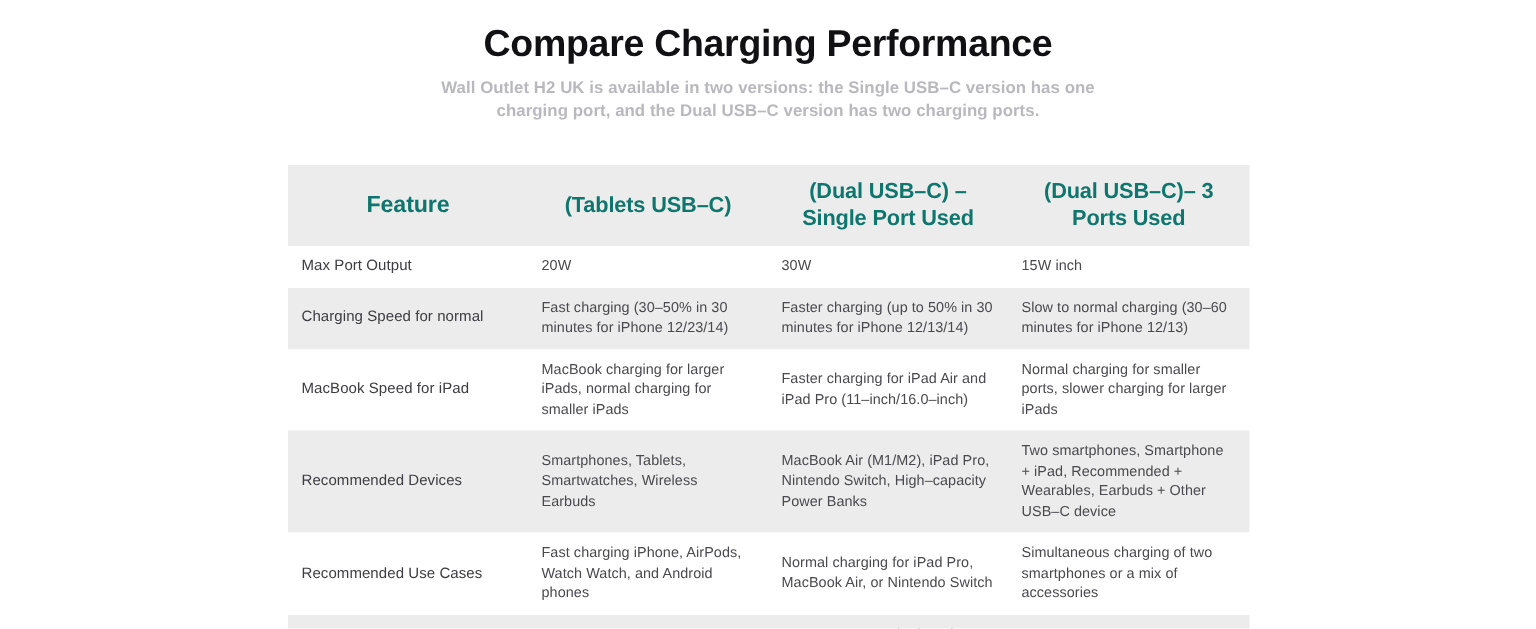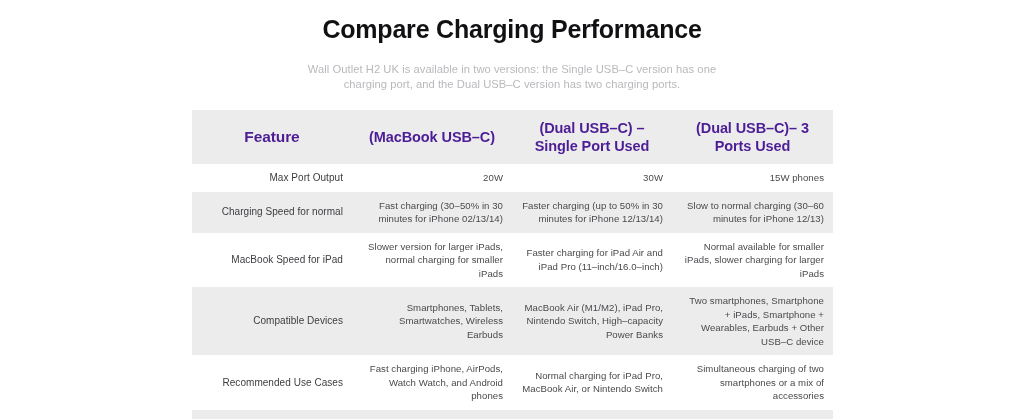--- a/index.html
+++ b/index.html
@@ -32,25 +32,25 @@
   .page-title {
     font-size: 25px;
     line-height: 30px;
     font-weight: bold;
     letter-spacing: -0.2px;
     color: #111113;
     margin: 0;
   }
 
   .page-subtitle {
-    margin: 18px auto 0 auto;
+    margin: 8px auto 0 auto;
     width: 452px;
     font-size: 11.2px;
     line-height: 15px;
-    font-weight: normal;
+    font-weight: bold;
     color: #b9b9bd;
     letter-spacing: 0.05px;
   }
 
   
   .table-wrap {
     position: absolute;
     left: 192px;
     top: 110px;
     width: 641px;
@@ -69,38 +69,38 @@
   table.compare-table col.c-dual2    { width: 161px; }
 
   thead tr {
     background: #ececec;
   }
 
   thead th {
     font-size: 14.5px;
     line-height: 18px;
     font-weight: bold;
-    color: #4c1d95;
+    color: #0f766e;
     text-align: center;
     vertical-align: middle;
     padding: 9px 10px;
     height: 45px;
     box-sizing: border-box;
     letter-spacing: -0.1px;
   }
 
   thead th.feature-head {
     font-size: 15.5px;
   }
 
   tbody td {
     font-size: 9.6px;
     line-height: 13.5px;
     color: #4a4a4e;
-    text-align: right;
+    text-align: left;
     vertical-align: middle;
     padding: 7px 9px;
     box-sizing: border-box;
     letter-spacing: 0.05px;
   }
 
   tbody td.feature-cell {
     font-size: 10px;
     color: #3d3d41;
   }
@@ -126,53 +126,53 @@
     <table class="compare-table">
       <colgroup>
         <col class="c-feature">
         <col class="c-single">
         <col class="c-dual1">
         <col class="c-dual2">
       </colgroup>
       <thead>
         <tr>
           <th class="feature-head">Feature</th>
-          <th>(MacBook USB–C)</th>
+          <th>(Tablets USB–C)</th>
           <th>(Dual USB–C) – Single Port Used</th>
           <th>(Dual USB–C)– 3 Ports Used</th>
         </tr>
       </thead>
       <tbody>
 
         <tr class="row-light h-short">
           <td class="feature-cell">Max Port Output</td>
           <td>20W</td>
           <td>30W</td>
-          <td>15W phones</td>
+          <td>15W inch</td>
         </tr>
 
         <tr class="row-shade h-two">
           <td class="feature-cell">Charging Speed for normal</td>
-          <td>Fast charging (30–50% in 30 minutes for iPhone 02/13/14)</td>
+          <td>Fast charging (30–50% in 30 minutes for iPhone 12/23/14)</td>
           <td>Faster charging (up to 50% in 30 minutes for iPhone 12/13/14)</td>
           <td>Slow to normal charging (30–60 minutes for iPhone 12/13)</td>
         </tr>
 
         <tr class="row-light h-two">
           <td class="feature-cell">MacBook Speed for iPad</td>
-          <td>Slower version for larger iPads, normal charging for smaller iPads</td>
+          <td>MacBook charging for larger iPads, normal charging for smaller iPads</td>
           <td>Faster charging for iPad Air and iPad Pro (11–inch/16.0–inch)</td>
-          <td>Normal available for smaller iPads, slower charging for larger iPads</td>
+          <td>Normal charging for smaller ports, slower charging for larger iPads</td>
         </tr>
 
         <tr class="row-shade h-three">
-          <td class="feature-cell">Compatible Devices</td>
+          <td class="feature-cell">Recommended Devices</td>
           <td>Smartphones, Tablets, Smartwatches, Wireless Earbuds</td>
           <td>MacBook Air (M1/M2), iPad Pro, Nintendo Switch, High–capacity Power Banks</td>
-          <td>Two smartphones, Smartphone + iPads, Smartphone + Wearables, Earbuds + Other USB–C device</td>
+          <td>Two smartphones, Smartphone + iPad, Recommended + Wearables, Earbuds + Other USB–C device</td>
         </tr>
 
         <tr class="row-light h-two">
           <td class="feature-cell">Recommended Use Cases</td>
           <td>Fast charging iPhone, AirPods, Watch Watch, and Android phones</td>
           <td>Normal charging for iPad Pro, MacBook Air, or Nintendo Switch</td>
           <td>Simultaneous charging of two smartphones or a mix of accessories</td>
         </tr>
 
         <tr class="row-shade h-two">

